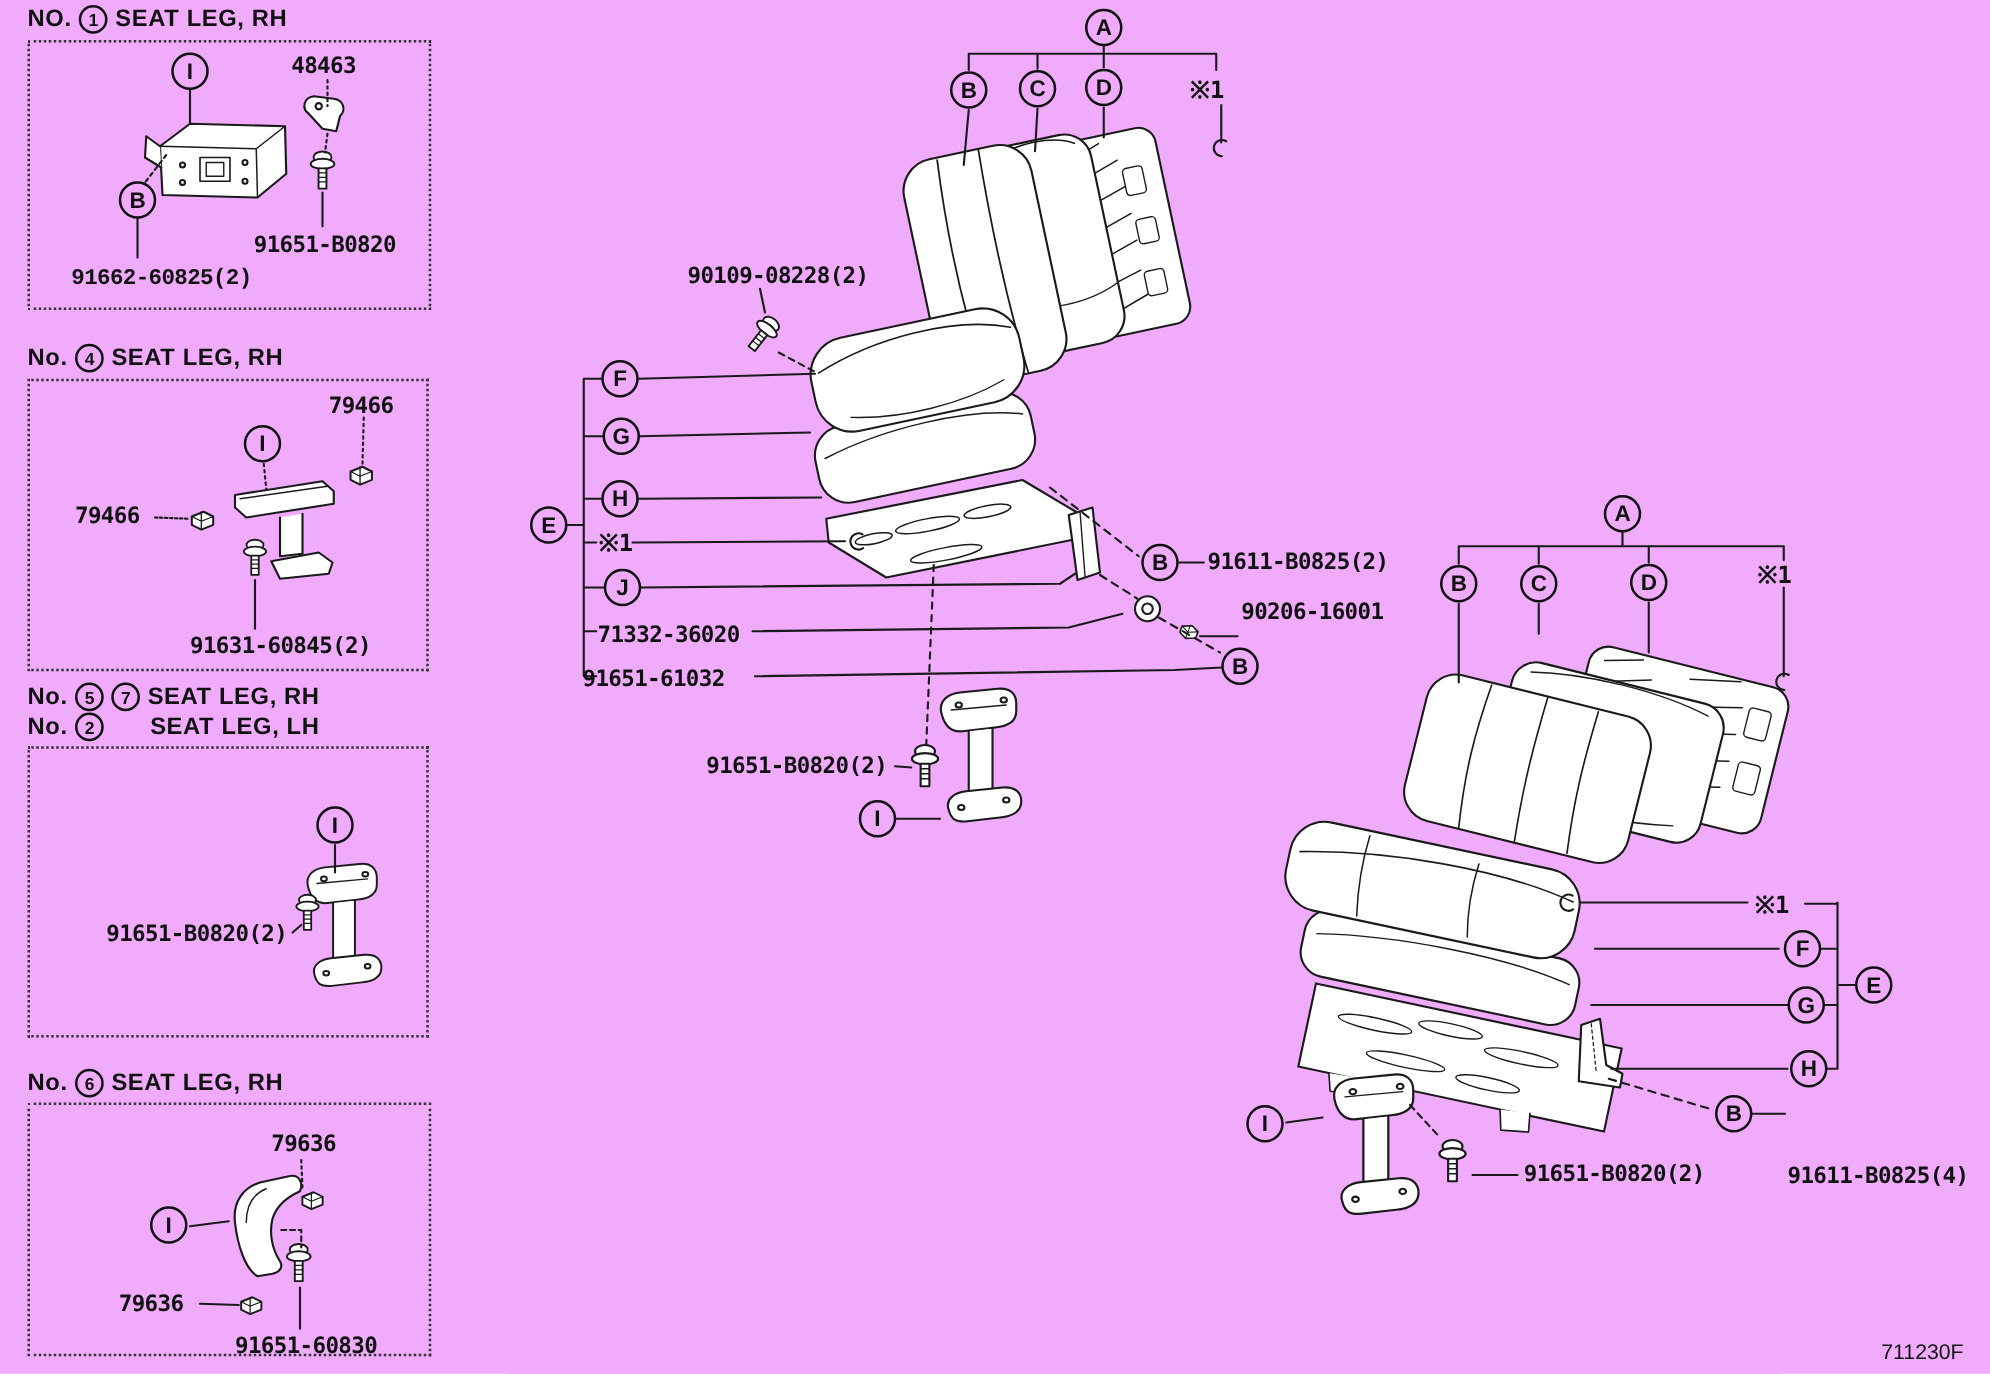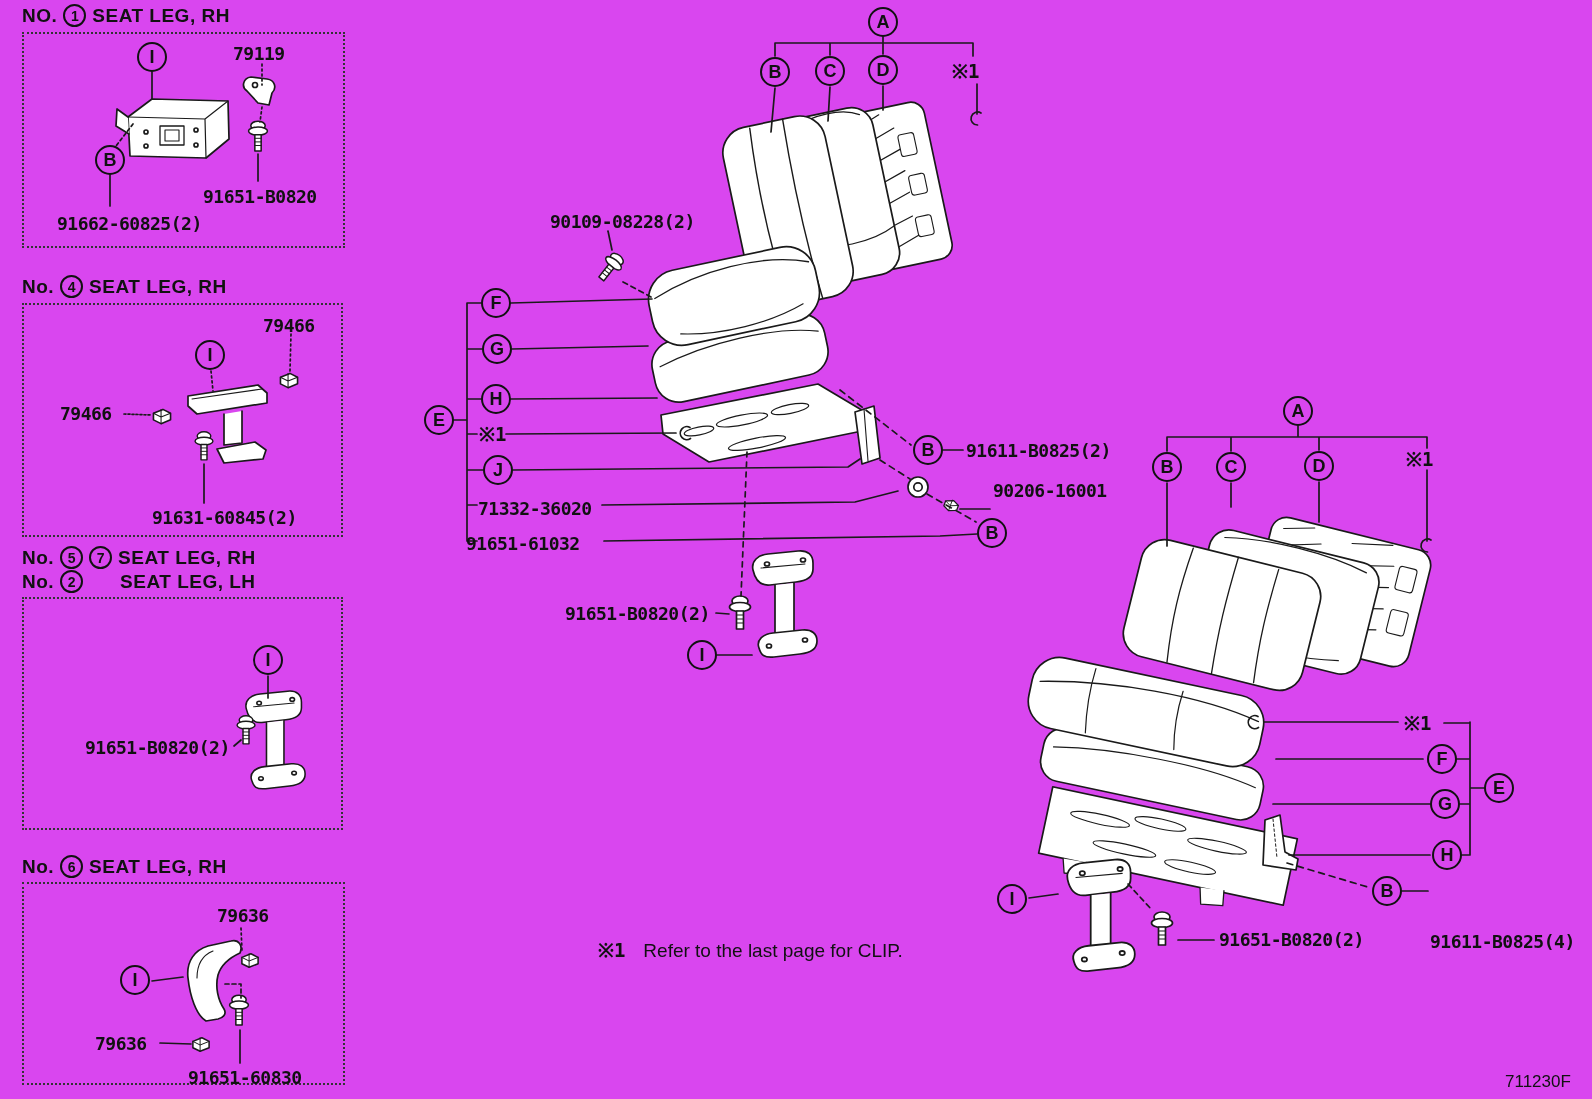--- a/index.html
+++ b/index.html
@@ -1,16 +1,16 @@
 <!DOCTYPE html>
 <html><head>
 <meta charset="utf-8">
 <style>
   html,body{margin:0;padding:0;background:#e8e8e8;}
-  #canvas{position:relative;width:1592px;height:1099px;background:#d946ef;overflow:hidden;
+  #canvas{position:relative;width:1592px;height:1099px;background:#f0abfc;overflow:hidden;
           font-family:"Liberation Sans",sans-serif;color:#111;}
   #art{position:absolute;left:0;top:0;}
   .heading{position:absolute;display:flex;align-items:center;gap:6px;
            font:bold 19px "Liberation Sans",sans-serif;letter-spacing:.5px;white-space:nowrap;}
   .badge{display:inline-flex;align-items:center;justify-content:center;width:23px;height:23px;
          border:2px solid #111;border-radius:50%;font:bold 14px "Liberation Sans",sans-serif;
          box-sizing:border-box;letter-spacing:0;}
   .badge-spacer{display:inline-block;width:25px;height:1px;}
   .refcircle{position:absolute;width:30px;height:30px;border:2px solid #111;border-radius:50%;
              display:flex;align-items:center;justify-content:center;box-sizing:border-box;
@@ -254,23 +254,23 @@
     <span class="badge">2</span>
     <span class="badge-spacer"></span>
     <span>SEAT LEG, LH</span>
   </div>
   <div class="heading" style="left:22px;top:855px;">
     <span>No.</span>
     <span class="badge">6</span>
     <span>SEAT LEG, RH</span>
   </div>
 
-  <div class="part" style="left:233px;top:53px;">79119</div>
+  <div class="part" style="left:233px;top:53px;">48463</div>
   <div class="part" style="left:203px;top:196px;">91651-B0820</div>
-  <div class="part" style="left:57px;top:223px;">91662-60825(2)</div>
+  <div class="part" style="left:57px;top:223px;font-family:Liberation Mono, monospace;">91662-60825(2)</div>
   <div class="part" style="left:263px;top:325px;">79466</div>
   <div class="part" style="left:60px;top:413px;">79466</div>
   <div class="part" style="left:152px;top:517px;">91631-60845(2)</div>
   <div class="part" style="left:85px;top:747px;">91651-B0820(2)</div>
   <div class="part" style="left:217px;top:915px;">79636</div>
   <div class="part" style="left:95px;top:1043px;">79636</div>
   <div class="part" style="left:188px;top:1077px;">91651-60830</div>
 
   <div class="refcircle" style="left:137px;top:42px;">I</div>
   <div class="refcircle" style="left:95px;top:145px;">B</div>
@@ -309,18 +309,15 @@
   <div class="refcircle" style="left:1427px;top:744px;">F</div>
   <div class="refcircle" style="left:1430px;top:789px;">G</div>
   <div class="refcircle" style="left:1432px;top:840px;">H</div>
   <div class="refcircle" style="left:1484px;top:773px;">E</div>
   <div class="refcircle" style="left:997px;top:884px;">I</div>
   <div class="refcircle" style="left:1372px;top:876px;">B</div>
 
   <div class="part" style="left:1430px;top:941px;">91611-B0825(4)</div>
   <div class="part" style="left:1219px;top:939px;">91651-B0820(2)</div>
 
-  <div class="footnote" style="left:598px;top:950px;">
-    <span class="fm">※1</span><span>Refer to the last page for CLIP.</span>
-  </div>
   <div class="figcode" style="left:1505px;top:1072px;">711230F</div>
 
 </div>
 
 </body></html>

